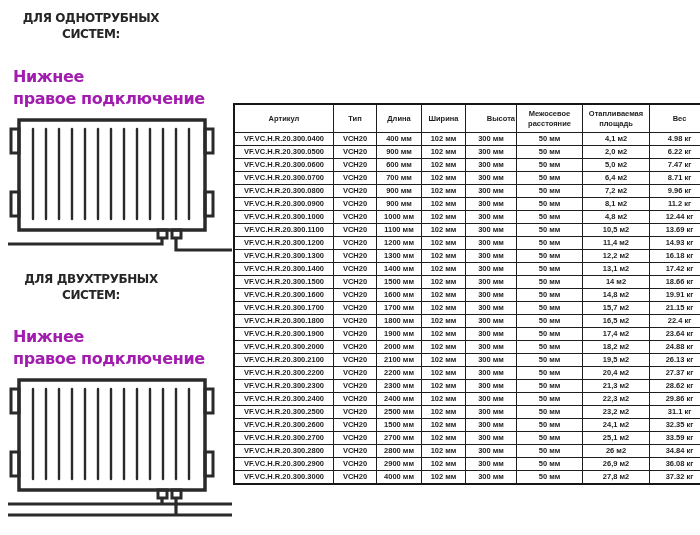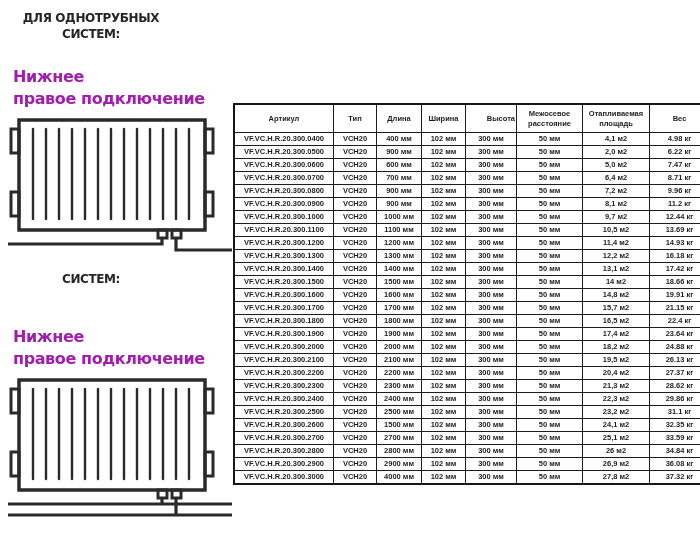--- a/index.html
+++ b/index.html
@@ -94,20 +94,21 @@
     <rect class="ln" x="199" y="15" width="8" height="24" stroke-width="3"></rect>
     <rect class="ln" x="199" y="78" width="8" height="24" stroke-width="3"></rect>
 
     <rect class="ln" x="152" y="116" width="9" height="8" stroke-width="3"></rect>
     <rect class="ln" x="166" y="116" width="9" height="8" stroke-width="3"></rect>
 
     <path class="ln" stroke-width="3.2" d="M2 130 L156 130 L156 124 M170 124 L170 136 L226 136"></path>
   </svg>
 
   <div class="sys-heading" style="top:272px;">
+    <div>ДЛЯ ДВУХТРУБНЫХ</div>
     <div>СИСТЕМ:</div>
   </div>
 
   <div class="conn-heading" style="top:326px;">
     <div>Нижнее</div>
     <div>правое подключение</div>
   </div>
 
   <svg class="diagram" style="top:374px;" width="228" height="148" viewBox="0 0 228 148">
     <rect class="ln" x="13" y="6" width="186" height="110" stroke-width="3.5"></rect>
@@ -213,21 +214,21 @@
           <td>8,1 м2</td>
           <td>11.2 кг</td>
         </tr>
         <tr>
           <td>VF.VC.H.R.20.300.1000</td>
           <td>VCH20</td>
           <td>1000 мм</td>
           <td>102 мм</td>
           <td>300 мм</td>
           <td>50 мм</td>
-          <td>9,7 м2</td>
+          <td>4,8 м2</td>
           <td>12.44 кг</td>
         </tr>
         <tr>
           <td>VF.VC.H.R.20.300.1100</td>
           <td>VCH20</td>
           <td>1100 мм</td>
           <td>102 мм</td>
           <td>300 мм</td>
           <td>50 мм</td>
           <td>10,5 м2</td>

